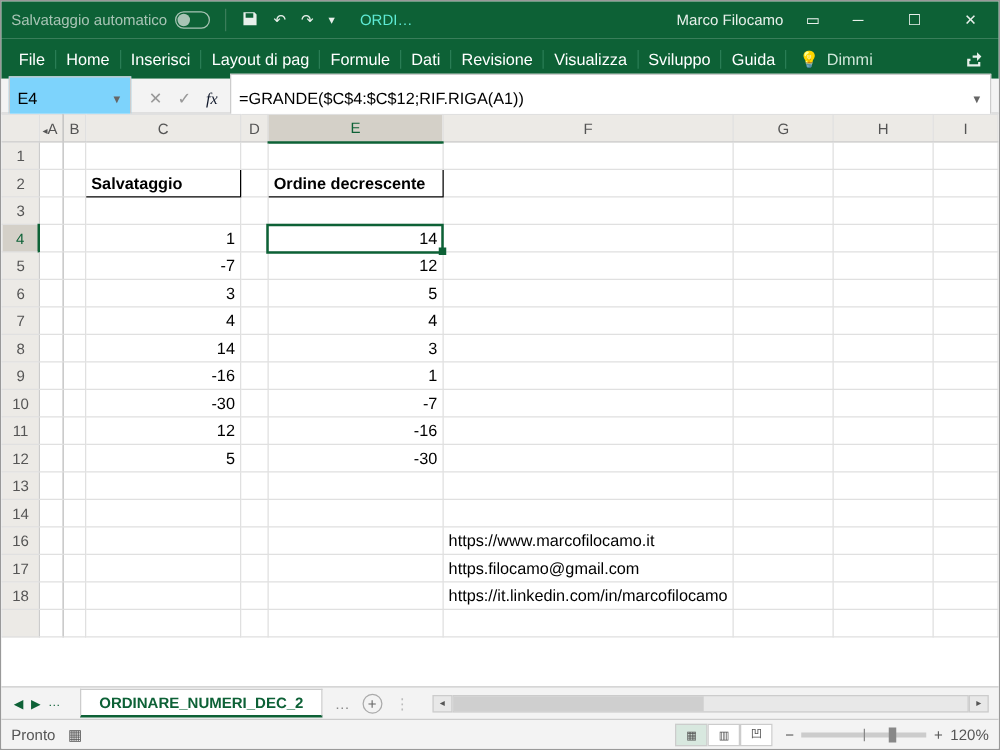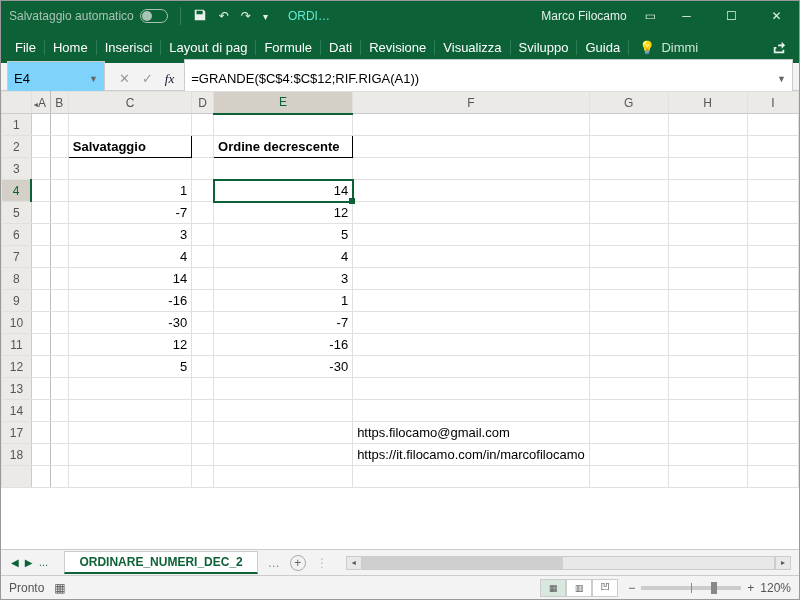--- a/index.html
+++ b/index.html
@@ -337,39 +337,51 @@
             <td></td>
             <td></td>
             <td></td>
             <td></td>
             <td></td>
             <td></td>
             <td></td>
             <td></td>
           </tr>
         <tr>
+            <th class="rowhdr">16</th>
+            <td class="split-a"></td>
+            <td></td>
+            <td></td>
+            <td></td>
+            <td></td>
+            <td class="txt">https://www.marcofilocamo.it</td>
+            <td></td>
+            <td></td>
+            <td></td>
+          </tr>
+        <tr>
             <th class="rowhdr">17</th>
             <td class="split-a"></td>
             <td></td>
             <td></td>
             <td></td>
             <td></td>
             <td class="txt">https.filocamo@gmail.com</td>
             <td></td>
             <td></td>
             <td></td>
           </tr>
         <tr>
             <th class="rowhdr">18</th>
             <td class="split-a"></td>
             <td></td>
             <td></td>
             <td></td>
             <td></td>
-            <td class="txt">https://it.filocamo.com/in/marcofilocamo</td>
+            <td class="txt">https://it.linkedin.com/in/marcofilocamo</td>
             <td></td>
             <td></td>
             <td></td>
           </tr>
         <tr>
             <th class="rowhdr" style="height:11px;font-size:0"></th>
             <td class="split-a"></td>
             <td></td>
             <td></td>
             <td></td>

